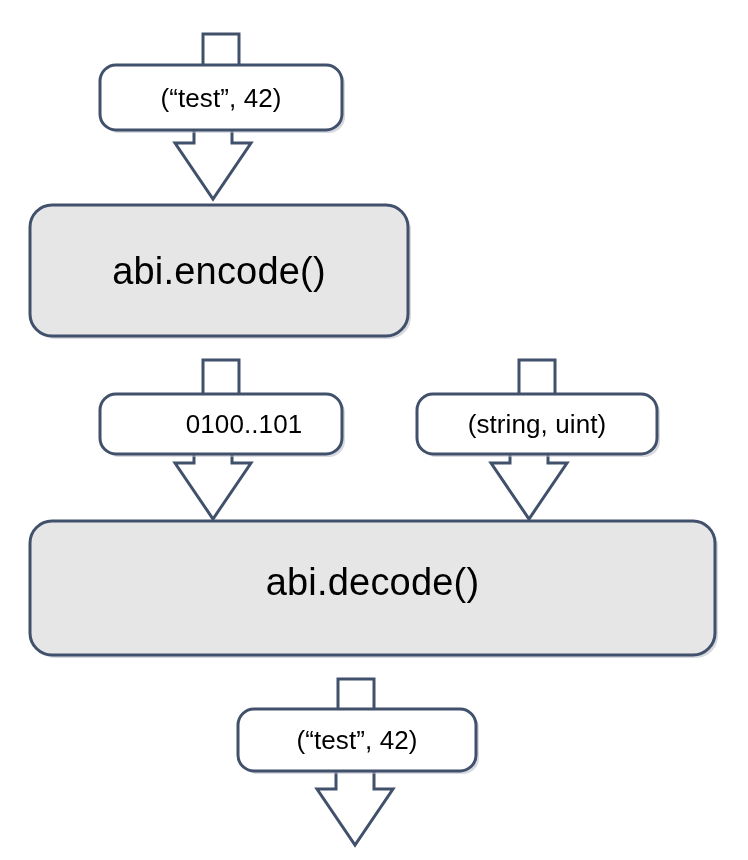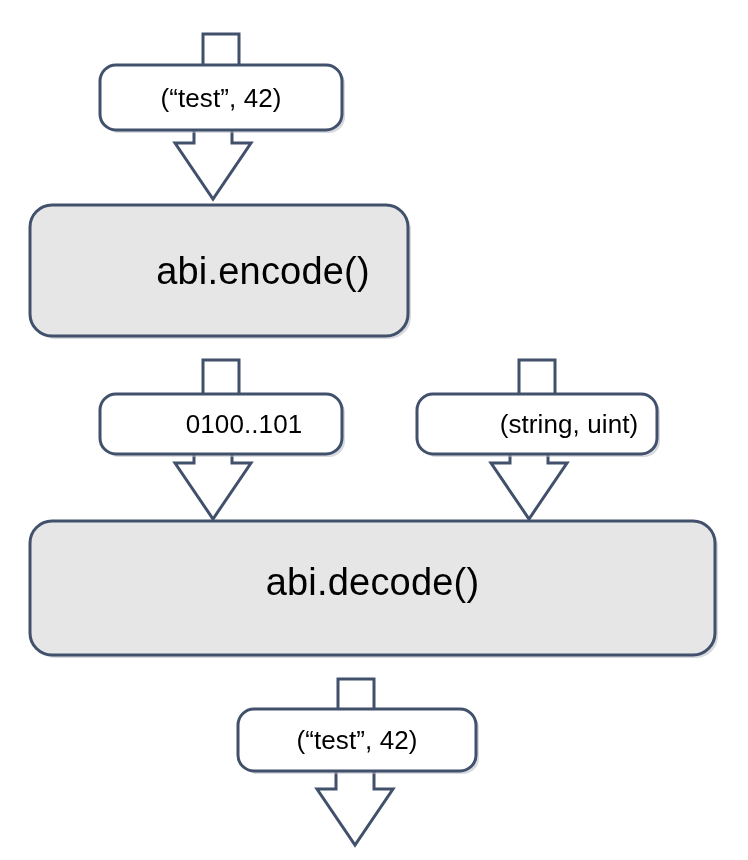--- a/index.html
+++ b/index.html
@@ -66,19 +66,19 @@
       <rect x="100" y="394" width="242" height="60" rx="16" ry="16" fill="#ffffff" stroke="#41506b" stroke-width="3"></rect>
       <rect x="420" y="397" width="240" height="60" rx="16" ry="16" fill="#b8bcc6" opacity="0.55"></rect>
       <rect x="417" y="394" width="240" height="60" rx="16" ry="16" fill="#ffffff" stroke="#41506b" stroke-width="3"></rect>
       <rect x="33" y="524" width="685" height="134" rx="22" ry="22" fill="#b8bcc6" opacity="0.55"></rect>
       <rect x="30" y="521" width="685" height="134" rx="22" ry="22" fill="#e6e6e6" stroke="#41506b" stroke-width="3"></rect>
       <rect x="241" y="712" width="238" height="62" rx="16" ry="16" fill="#b8bcc6" opacity="0.55"></rect>
       <rect x="238" y="709" width="238" height="62" rx="16" ry="16" fill="#ffffff" stroke="#41506b" stroke-width="3"></rect>
     </svg>
   <div id="labels">
       <div class="node-label label-data" style="left: 100px; top: 65px; width: 242px; height: 65px; color: rgb(0, 0, 0);">(“test”, 42)</div>
-      <div class="node-label label-process" style="left: 30px; top: 205px; width: 378px; height: 131px; color: rgb(0, 0, 0); margin-left: 44px;">abi.encode()</div>
+      <div class="node-label label-process" style="left: 30px; top: 205px; width: 378px; height: 131px; color: rgb(0, 0, 0);">abi.encode()</div>
       <div class="node-label label-data" style="left: 100px; top: 394px; width: 288px; height: 60px; color: rgb(0, 0, 0);">0100..101</div>
-      <div class="node-label label-data" style="left: 417px; top: 394px; width: 240px; height: 60px; color: rgb(0, 0, 0); padding-left: 32px;">(string, uint)</div>
+      <div class="node-label label-data" style="left: 417px; top: 394px; width: 240px; height: 60px; color: rgb(0, 0, 0);">(string, uint)</div>
       <div class="node-label label-process" style="left: 30px; top: 521px; width: 685px; height: 122px; color: rgb(0, 0, 0);">abi.decode()</div>
       <div class="node-label label-data" style="left: 238px; top: 709px; width: 238px; height: 62px; color: rgb(0, 0, 0);">(“test”, 42)</div>
     </div>
 </div>
 
 </body></html>

